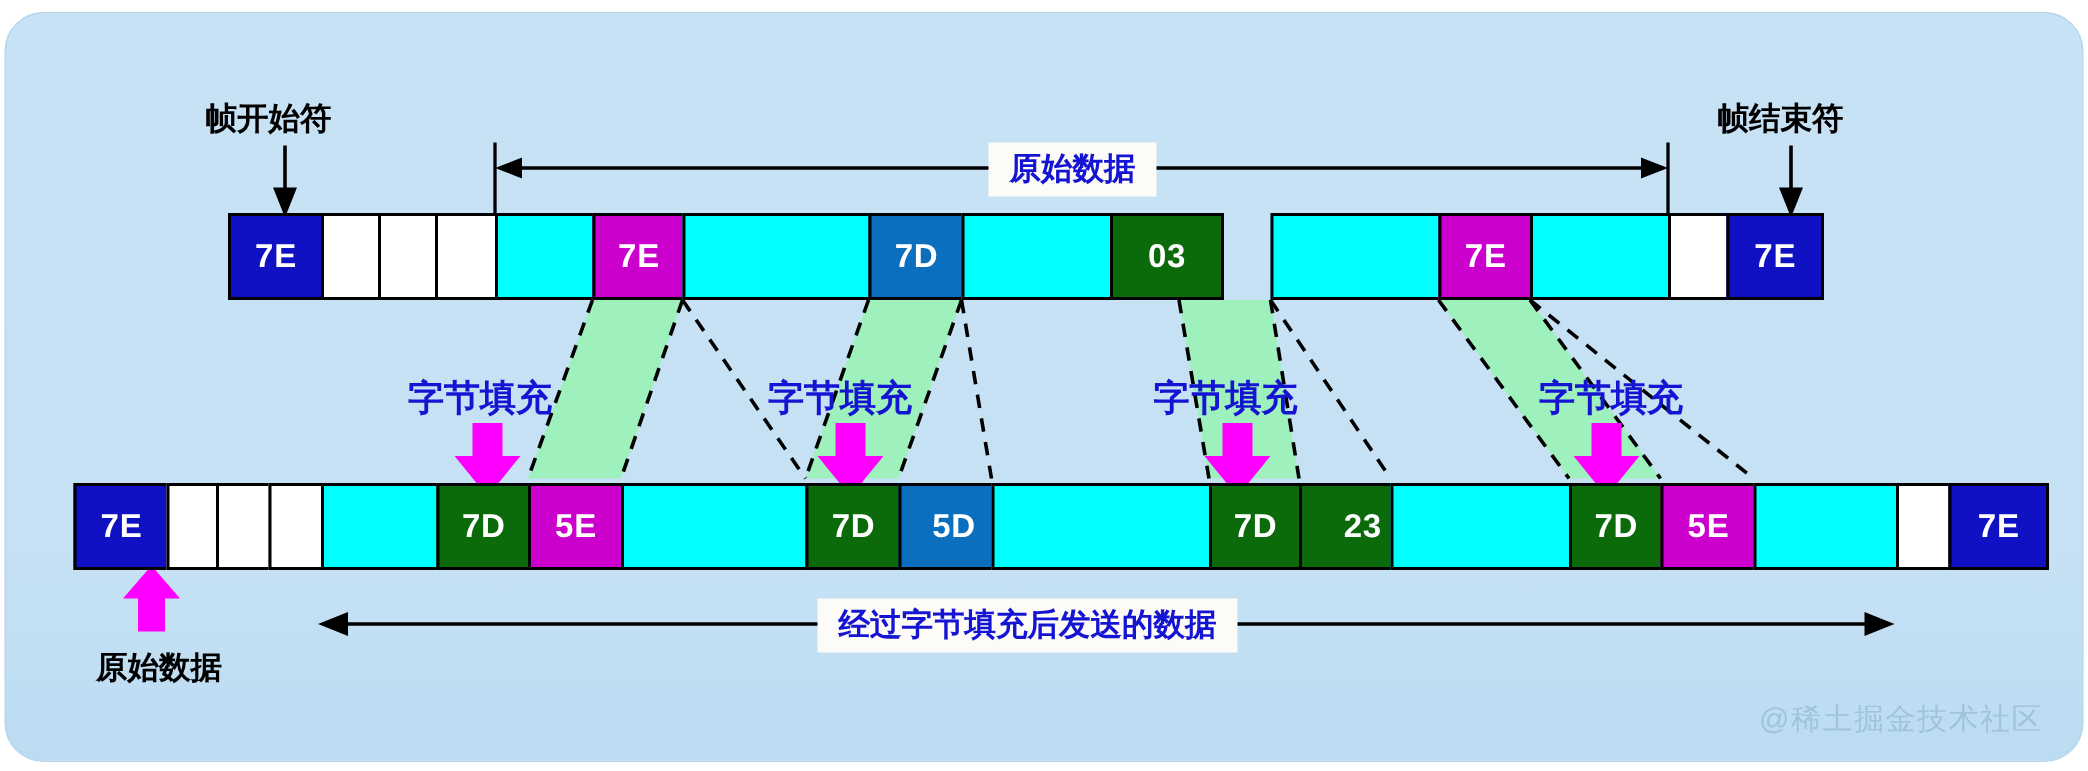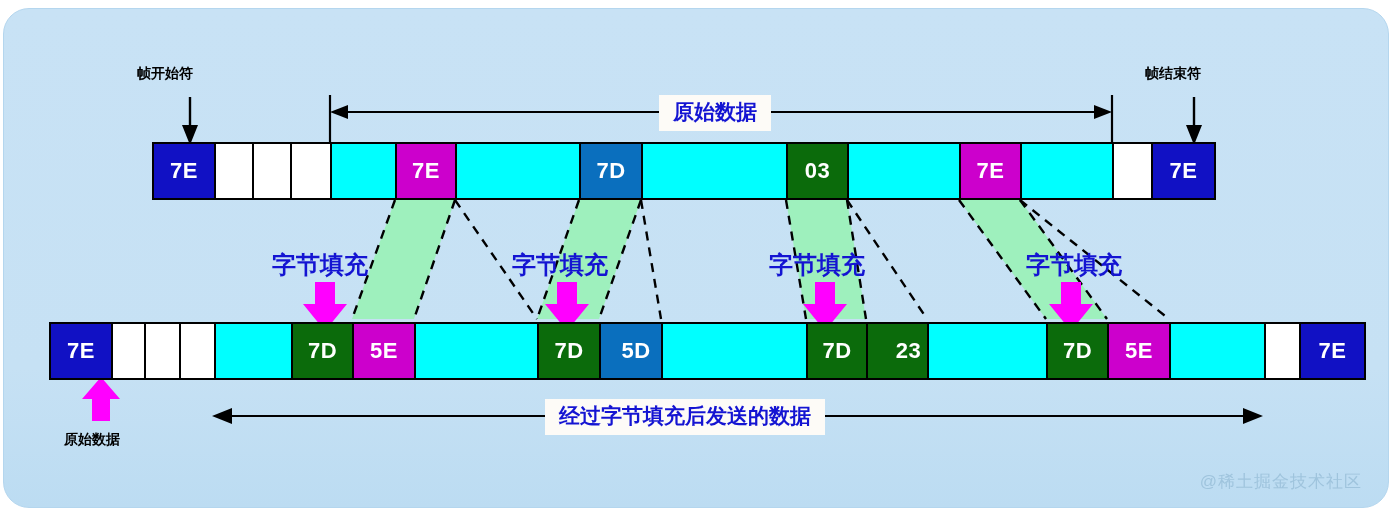--- a/index.html
+++ b/index.html
@@ -6,26 +6,26 @@
   body{font-family:"Liberation Sans","DejaVu Sans",sans-serif;}
   #root{position:relative;width:1392px;height:514px;overflow:hidden;background:#fff;}
   #panel{position:absolute;left:3px;top:8px;width:1386px;height:500px;border-radius:26px;
          background:linear-gradient(180deg,#c8e2f5 0%,#c6e1f4 72%,#bcdcf2 100%);
          border:1px solid #b4d6ee;box-sizing:border-box;}
   .cell{position:absolute;box-sizing:border-box;border:2px solid #000;
         display:flex;align-items:center;justify-content:center;
         font-weight:bold;color:#fff;letter-spacing:.5px;}
   .row-top .cell{height:58px;font-size:22px;}
   .row-bot .cell{height:58px;font-size:22px;}
-  .lbl-black{position:absolute;color:#000;font-weight:bold;font-size:14px;white-space:nowrap;}
+  .lbl-black{position:absolute;color:#000;font-weight:bold;font-size:21px;white-space:nowrap;}
   .lbl-blue{position:absolute;color:#1414d2;font-weight:bold;font-size:24px;white-space:nowrap;text-align:center;}
   .boxlabel{position:absolute;background:#fdfbf7;color:#1414d2;font-weight:bold;
             font-size:21px;padding:3px 14px 5px 14px;white-space:nowrap;z-index:6;}
   svg.overlay{position:absolute;left:0;top:0;width:1392px;height:514px;overflow:visible;}
-  .wm{position:absolute;right:26px;bottom:14px;color:#9fc4dd;font-size:17px;
+  .wm{position:absolute;right:26px;bottom:14px;color:#9fc4dd;font-size:20px;
       letter-spacing:1px;white-space:nowrap;}
 </style>
 </head>
 <body>
 
 <div id="root">
   <div id="panel">
 
     <svg class="overlay">
       <g>
@@ -93,21 +93,21 @@
         <div class="cell" style="left: 286px; top: 0px; width: 42px; background: rgb(255, 255, 255);"></div>
         <div class="cell" style="left: 326px; top: 0px; width: 67px; background: rgb(0, 255, 255);"></div>
         <div class="cell" style="left: 391px; top: 0px; width: 62px; background: rgb(204, 0, 204);">
           <span>7E</span>
         </div>
         <div class="cell" style="left: 451px; top: 0px; width: 126px; background: rgb(0, 255, 255);"></div>
         <div class="cell" style="left: 575px; top: 0px; width: 64px; background: rgb(10, 111, 190);">
           <span>7D</span>
         </div>
         <div class="cell" style="left: 637px; top: 0px; width: 147px; background: rgb(0, 255, 255);"></div>
-        <div class="cell" style="left: 782px; top: 0px; width: 63px; background: rgb(11, 107, 11);">
+        <div class="cell" style="left: 736px; top: 0px; width: 76px; background: rgb(11, 107, 11);">
           <span>03</span>
         </div>
         <div class="cell" style="left: 843px; top: 0px; width: 114px; background: rgb(0, 255, 255);"></div>
         <div class="cell" style="left: 955px; top: 0px; width: 63px; background: rgb(204, 0, 204);">
           <span>7E</span>
         </div>
         <div class="cell" style="left: 1016px; top: 0px; width: 94px; background: rgb(0, 255, 255);"></div>
         <div class="cell" style="left: 1108px; top: 0px; width: 41px; background: rgb(255, 255, 255);"></div>
         <div class="cell" style="left: 1147px; top: 0px; width: 65px; background: rgb(17, 17, 196);">
           <span>7E</span>

